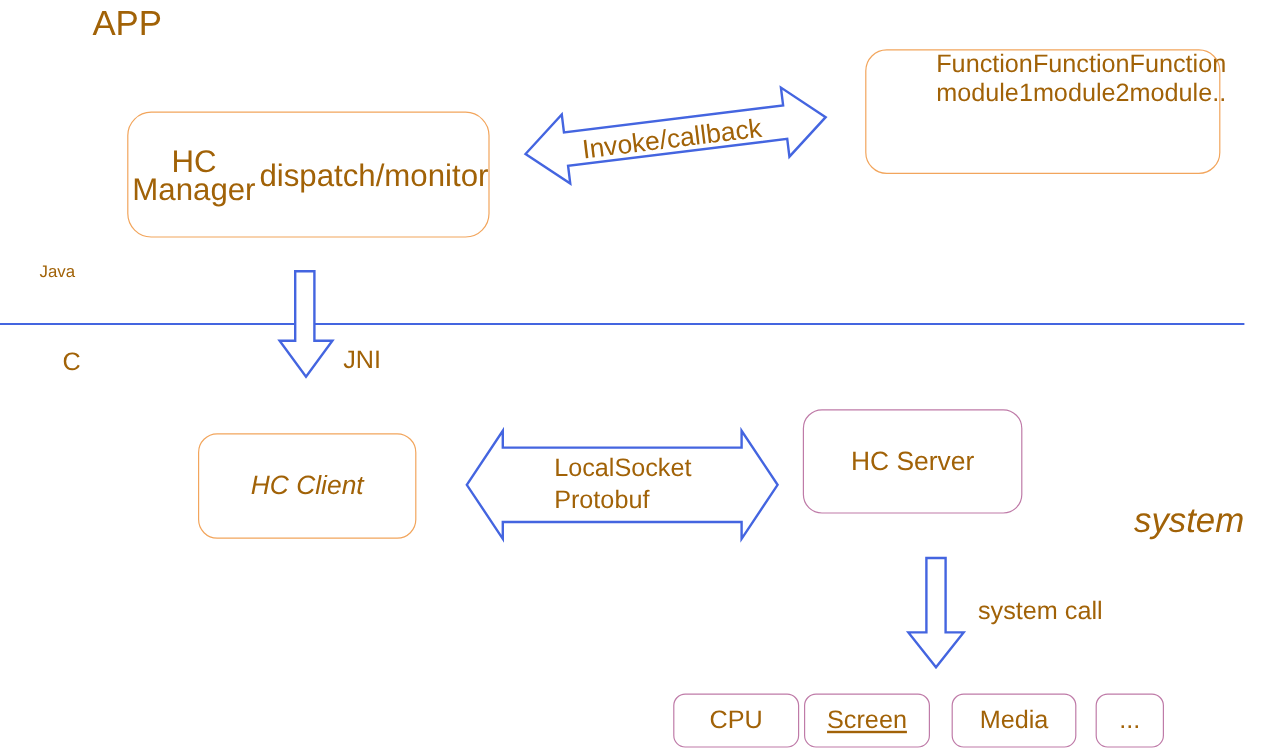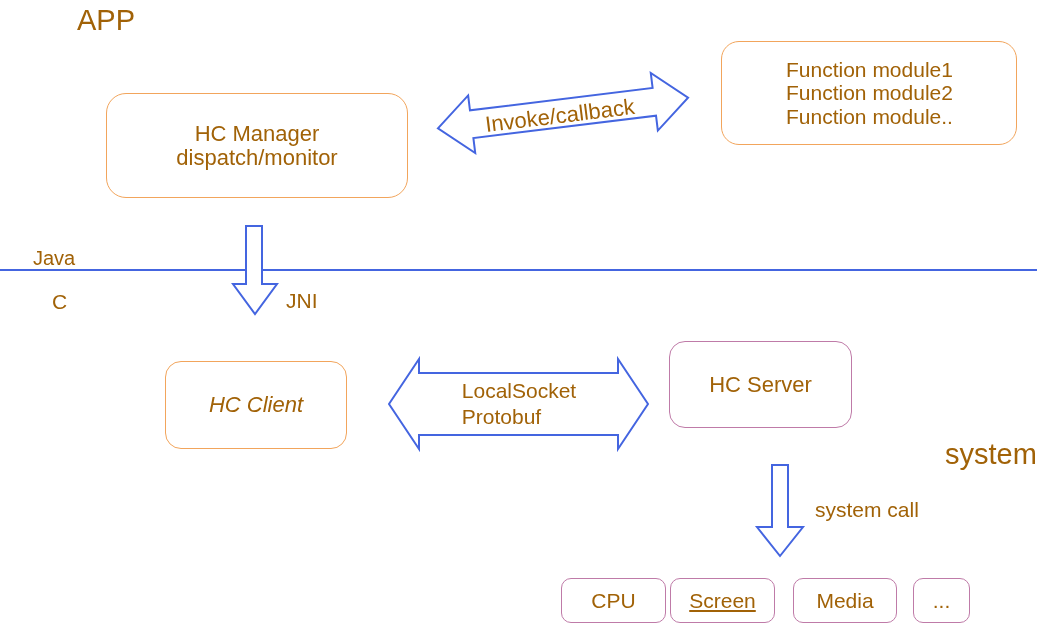--- a/index.html
+++ b/index.html
@@ -12,45 +12,44 @@
     color: #a16207;
     overflow: hidden;
   }
   .layer-svg { position: absolute; left: 0; top: 0; }
 
   .node {
     position: absolute;
     box-sizing: border-box;
     background: #ffffff;
     display: flex;
-    flex-direction: column;
     align-items: center;
     justify-content: center;
     text-align: center;
   }
   .orange { border: 1.7px solid #F2A55C; }
   .plum   { border: 1.7px solid #BF7BA8; }
 
-  .node-hc-manager { left: 106px; top: 93px;  width: 302px; height: 105px; border-radius: 20px; font-size: 22px; line-height: 24px; }
+  .node-hc-manager { left: 106px; top: 93px;  width: 302px; height: 105px; border-radius: 20px; font-size: 26px; line-height: 24px; }
   .node-func-mods  { left: 721px; top: 41px;  width: 296px; height: 104px; border-radius: 18px; font-size: 21px; line-height: 23.5px;
                      align-items: flex-start; text-align: left; padding-left: 64px; }
   .node-hc-client  { left: 165px; top: 361px; width: 182px; height: 88px;  border-radius: 16px; font-size: 22px; font-style: italic; }
   .node-hc-server  { left: 669px; top: 341px; width: 183px; height: 87px;  border-radius: 16px; font-size: 22px; }
   .node-sys        { top: 578px; height: 45px; border-radius: 10px; font-size: 21px; }
   .node-cpu    { left: 548px; width: 105px; margin-left: 13px; }
   .node-screen { left: 670px; width: 105px; text-decoration: underline; }
   .node-media  { left: 793px; width: 104px; }
   .node-dots   { left: 913px; width: 57px;  }
 
   .lbl { position: absolute; line-height: 1; white-space: nowrap; }
   .lbl-app         { left: 77px;  top: 6px;   font-size: 29px; }
-  .lbl-java        { left: 33px;  top: 248px; font-size: 20px; }
+  .lbl-java        { left: 33px;  top: 219px; font-size: 14px; }
   .lbl-c           { left: 52px;  top: 291px; font-size: 21px; }
   .lbl-jni         { left: 286px; top: 290px; font-size: 21px; }
-  .lbl-system      { left: 945px; top: 440px; font-size: 29px; }
+  .lbl-system      { left: 945px; top: 420px; font-size: 29px; font-style: italic; }
   .lbl-system-call { left: 815px; top: 499px; font-size: 21px; }
 
   .lbl-invoke {
     left: 560px; top: 116px; font-size: 22px;
     transform: translate(-50%, -50%) rotate(-7deg);
   }
   .lbl-socket {
     left: 519px; top: 404px; font-size: 21px; line-height: 26px;
     transform: translate(-50%, -50%); text-align: left;
   }

